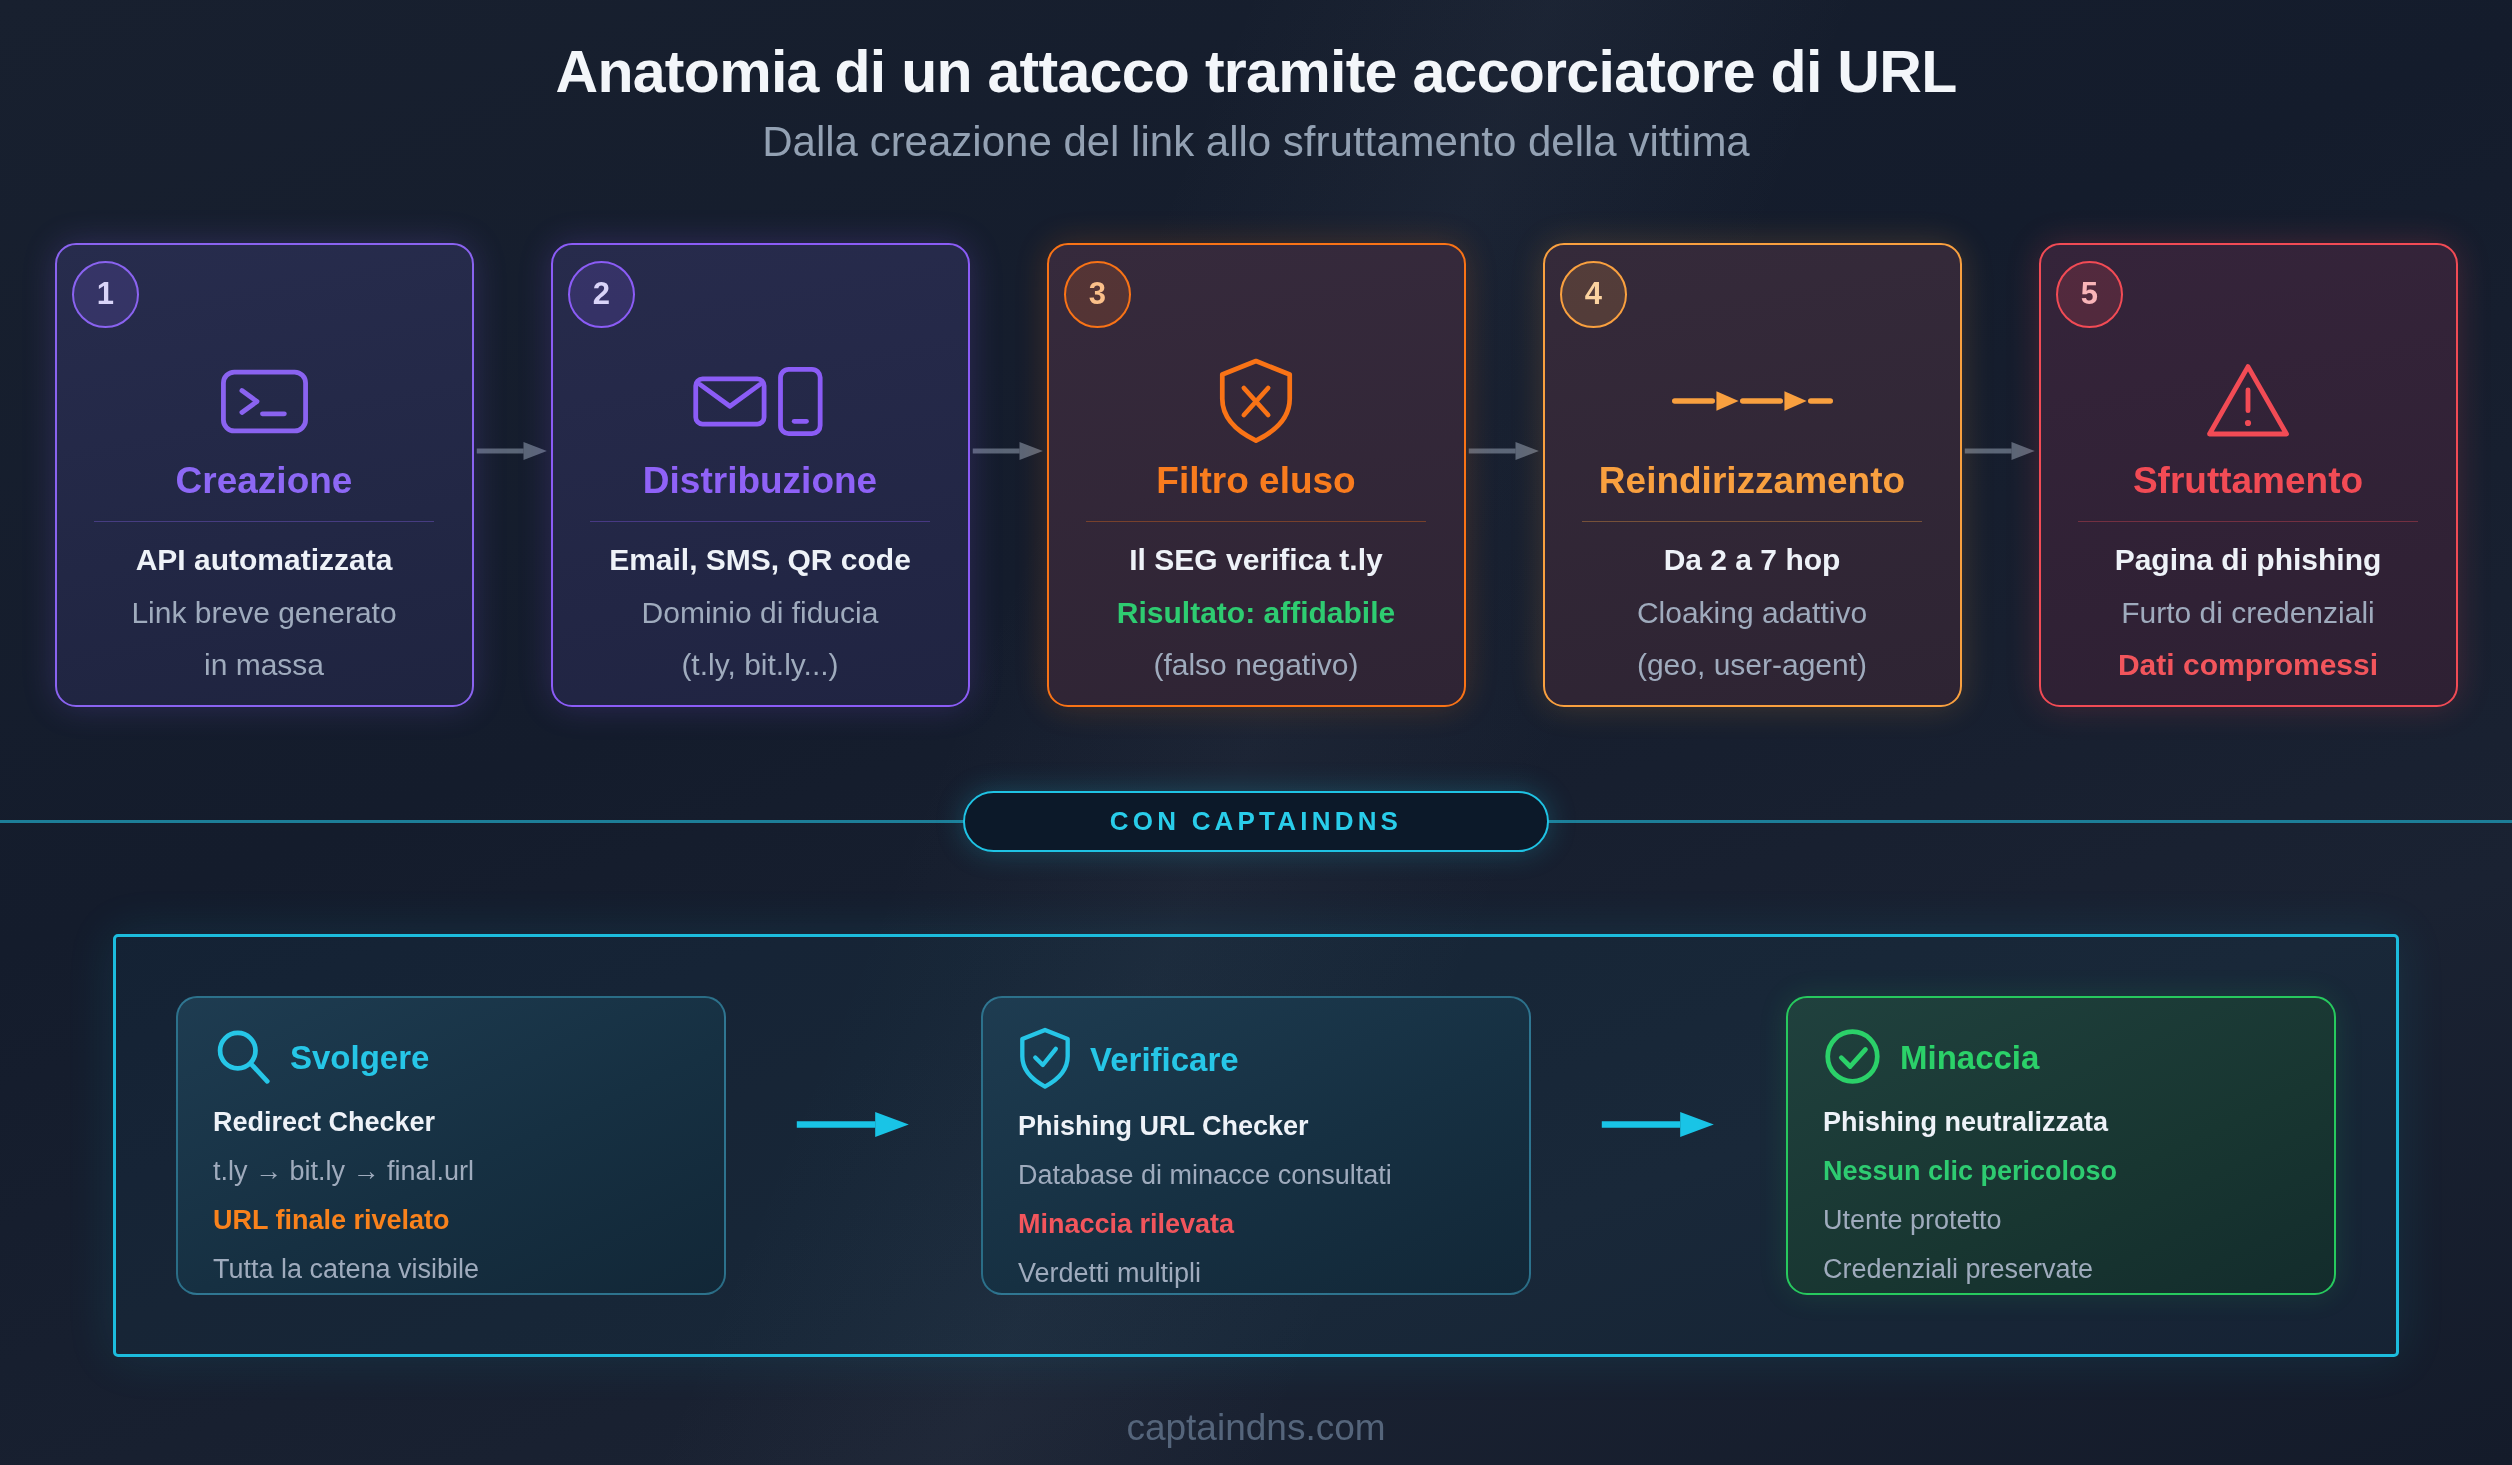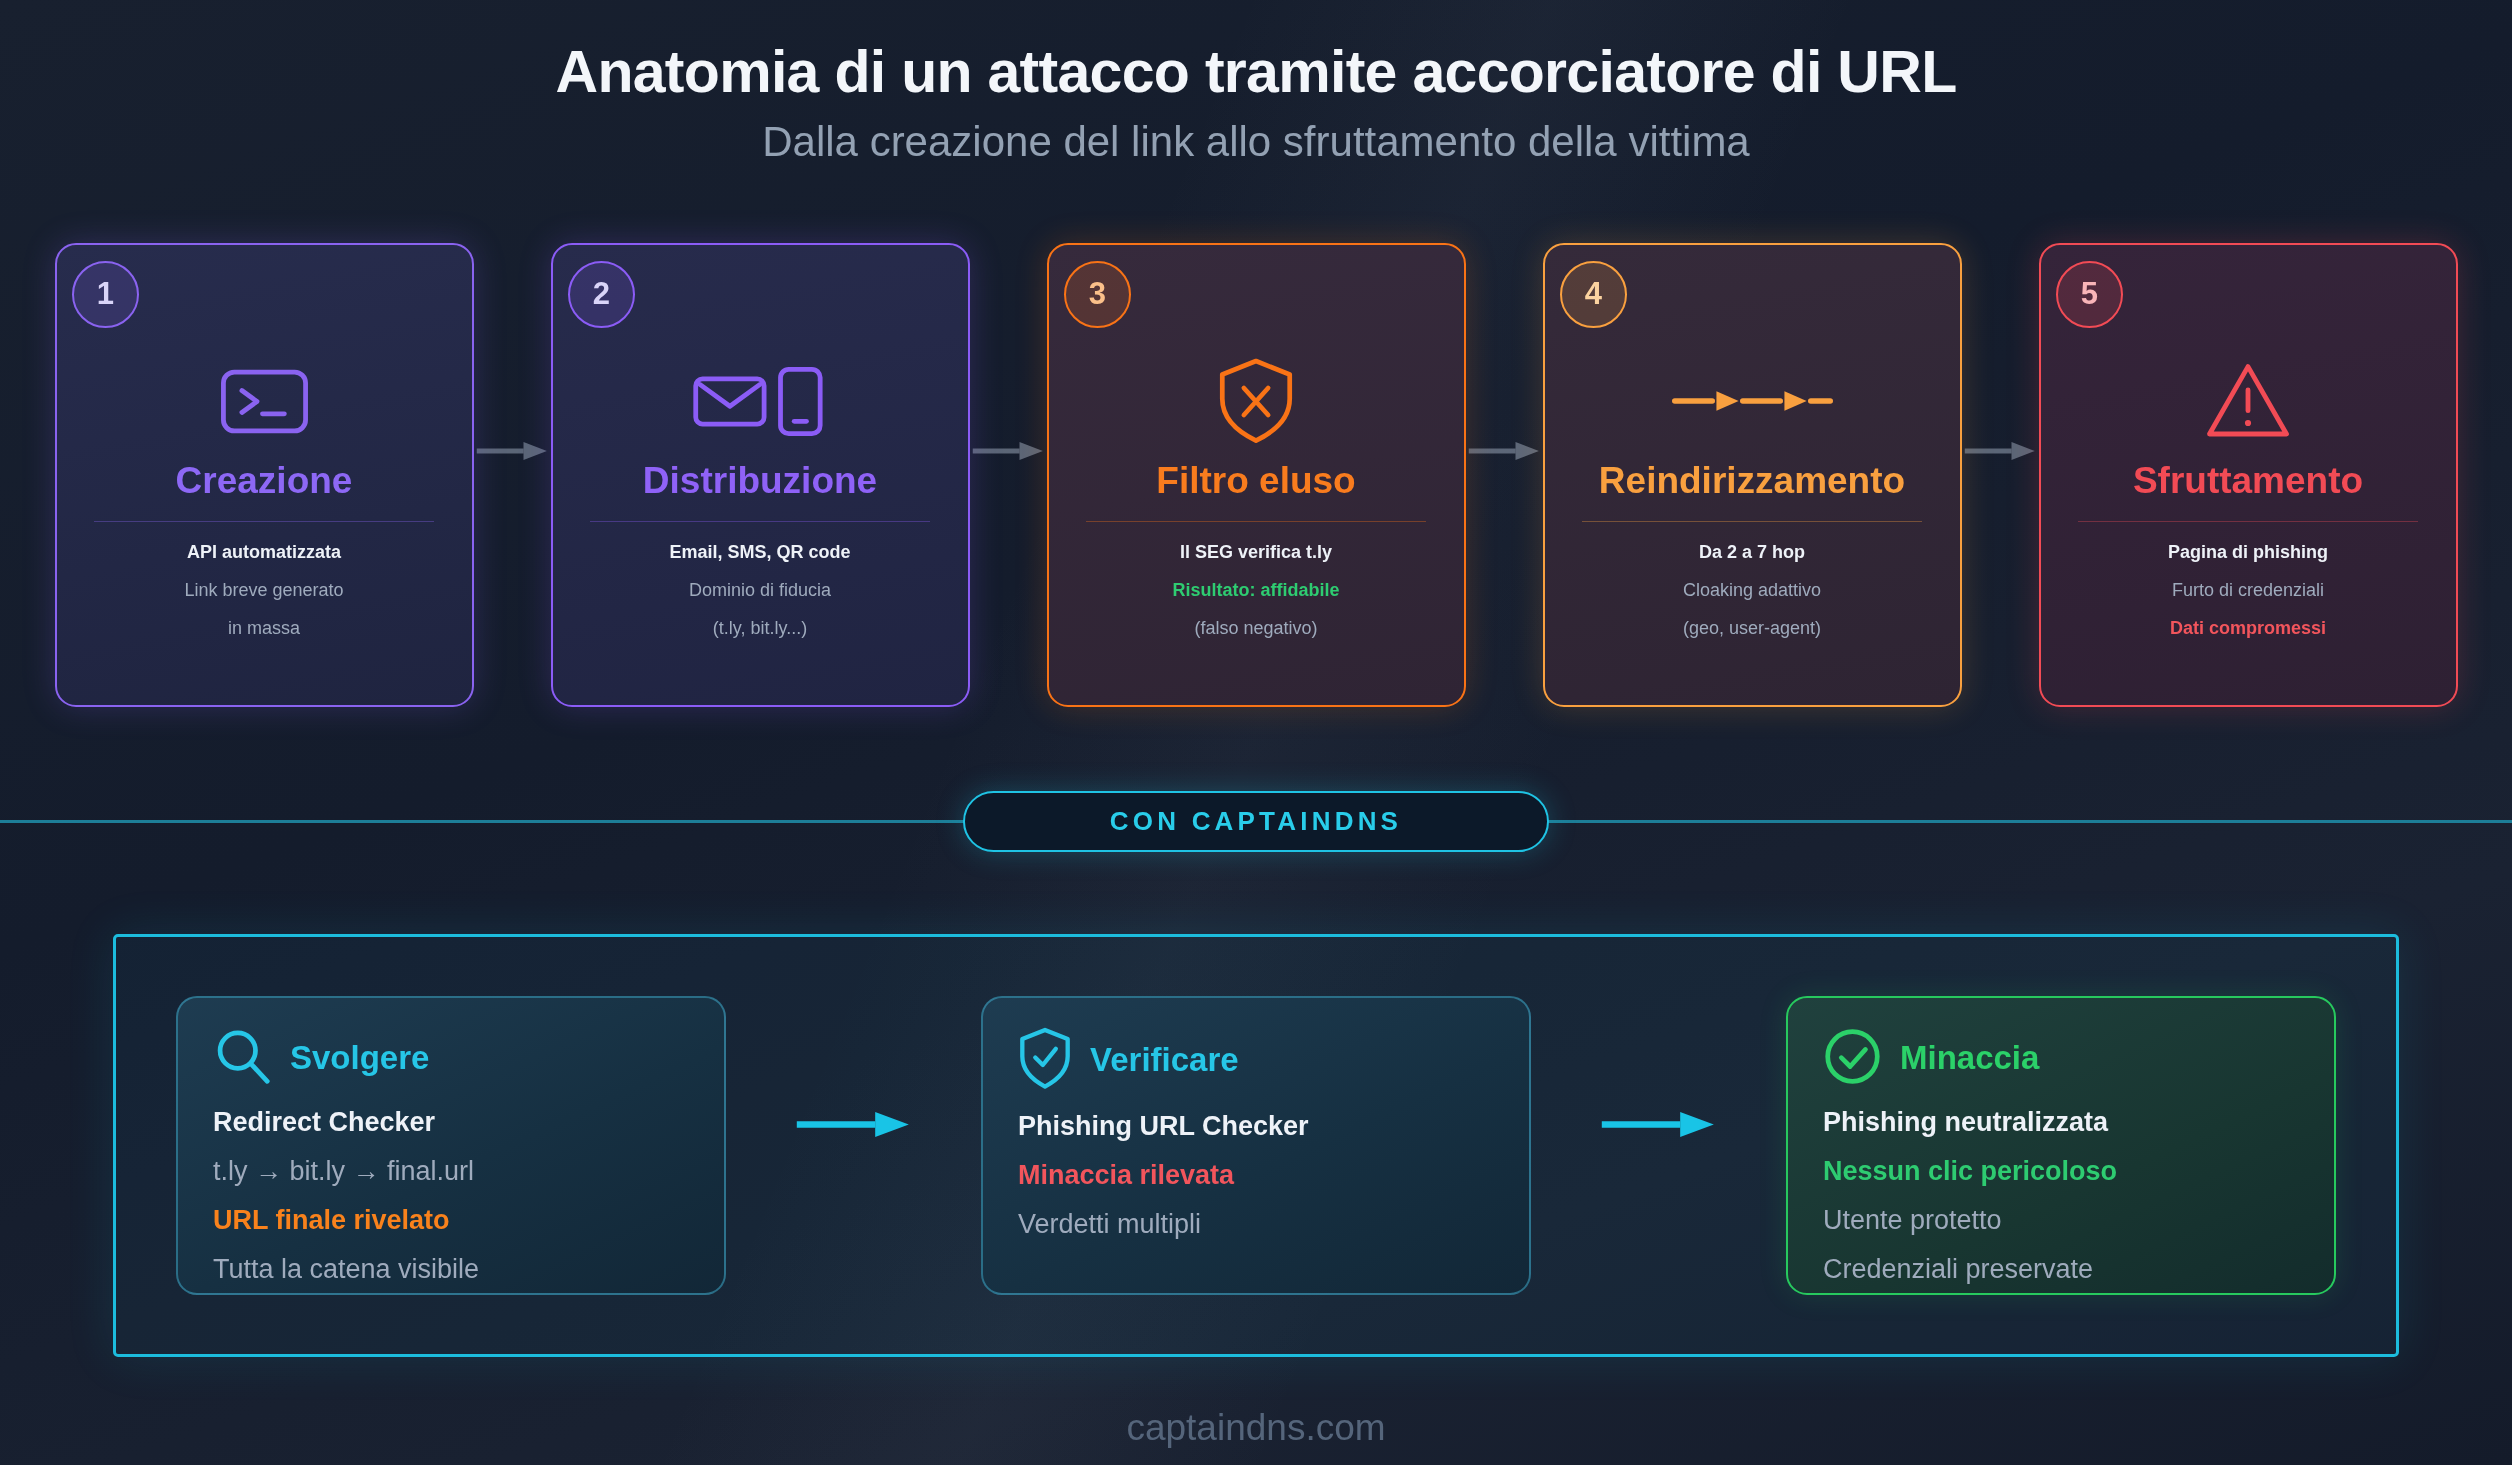--- a/index.html
+++ b/index.html
@@ -41,21 +41,21 @@
   .card-title{margin:14px 0 0;font-size:37px;font-weight:700;line-height:1.1;}
   .s1 .card-title{color:#8d68f5;} .s2 .card-title{color:#8f62f7;} .s3 .card-title{color:#f97c1e;}
   .s4 .card-title{color:#f9a03f;} .s5 .card-title{color:#f24b55;}
 
   .rule{width:82%;margin:19.5px auto 0;border:none;border-top:1.4px solid;}
   .s1 .rule{border-color:rgba(138,99,240,.35);} .s2 .rule{border-color:rgba(139,92,246,.35);}
   .s3 .rule{border-color:rgba(249,115,22,.35);} .s4 .rule{border-color:rgba(249,160,63,.35);}
   .s5 .rule{border-color:rgba(242,75,85,.35);}
 
   .lines{margin-top:19.5px;}
-  .line{margin:0 0 16.7px;font-size:18px;line-height:1.2;}
+  .line{margin:0 0 16.7px;font-size:30px;line-height:1.2;}
   .t-primary{color:#eef2f8;font-weight:600;}
   .t-muted{color:#9fabbd;font-weight:400;}
   .t-green{color:#2ecc71;font-weight:700;}
   .t-red{color:#f2555c;font-weight:700;}
   .t-orange{color:#f9821c;font-weight:700;}
 
   .step-arrow{flex:0 0 77px;margin-top:197px;display:flex;justify-content:center;color:rgba(150,163,180,.55);}
 
   
   .divider{position:relative;margin-top:84px;height:61px;}
@@ -264,20 +264,21 @@
       <div class="sol-head">
         <span>
           <svg width="54" height="63" viewBox="0 0 100 116" fill="none" stroke="currentColor" stroke-width="8" stroke-linecap="round" stroke-linejoin="round">
             <path d="M50 5 L92 22 V54 Q92 88 50 110 Q8 88 8 54 V22 Z"></path>
             <path d="M32 56 L46 70 L70 40"></path>
           </svg>
         </span>
         <span class="sol-title">Verificare</span>
       </div>
       <p class="sol-line t-primary">Phishing URL Checker</p>
+      <p class="sol-line t-muted">Database di minacce consultati</p>
       <p class="sol-line t-red">Minaccia rilevata</p>
       <p class="sol-line t-muted">Verdetti multipli</p>
     </article>
 
     <div class="sol-arrow">
       <svg width="119" height="31" viewBox="0 0 170 44">
           <path d="M4 22 H116" stroke="currentColor" stroke-width="9"></path>
           <path d="M116 4 L164 22 L116 40 Z" fill="currentColor"></path>
         </svg>
     </div>

